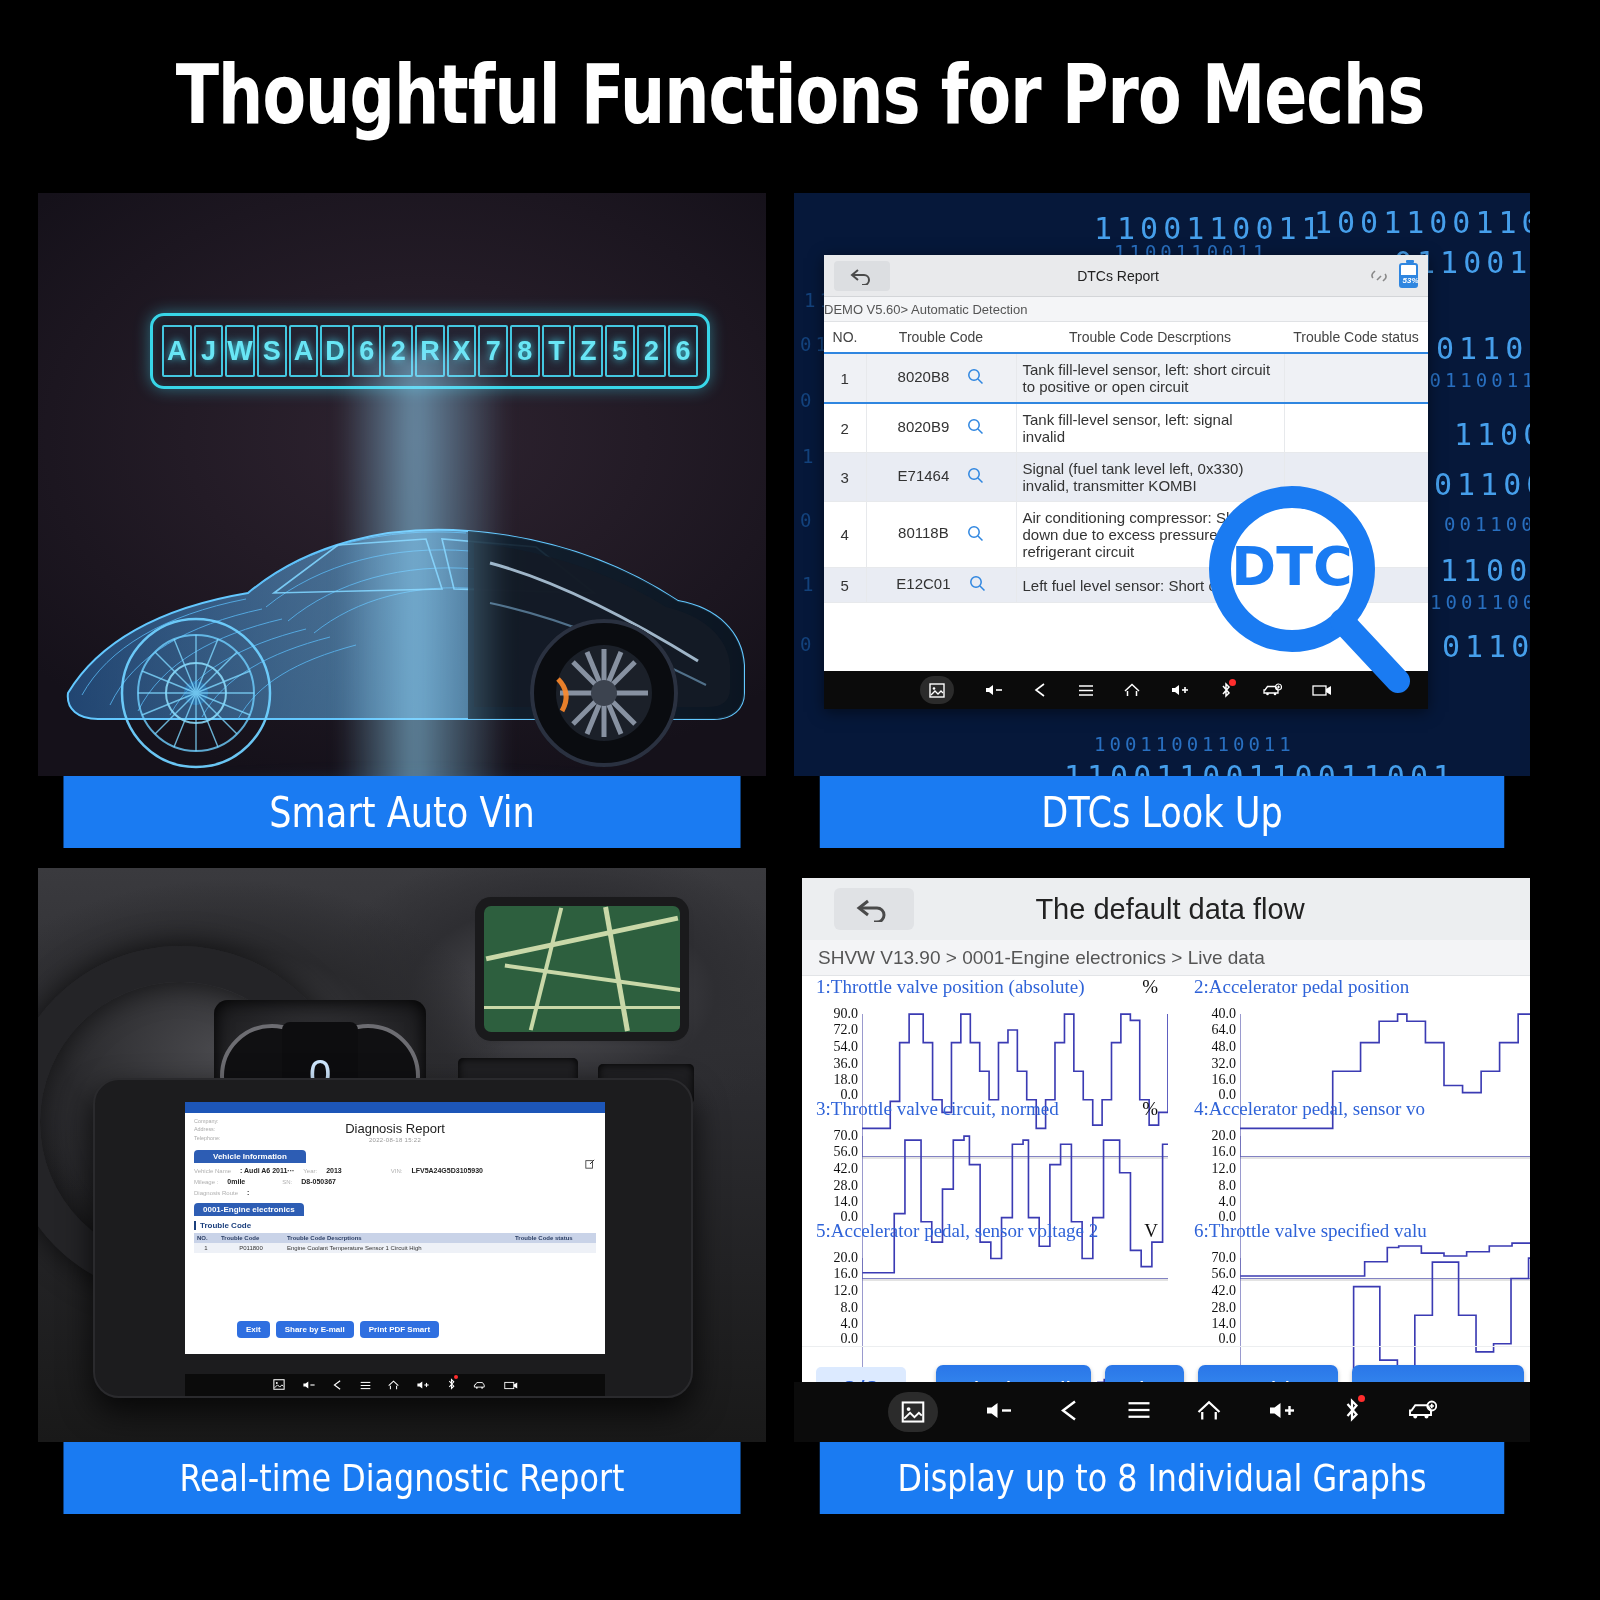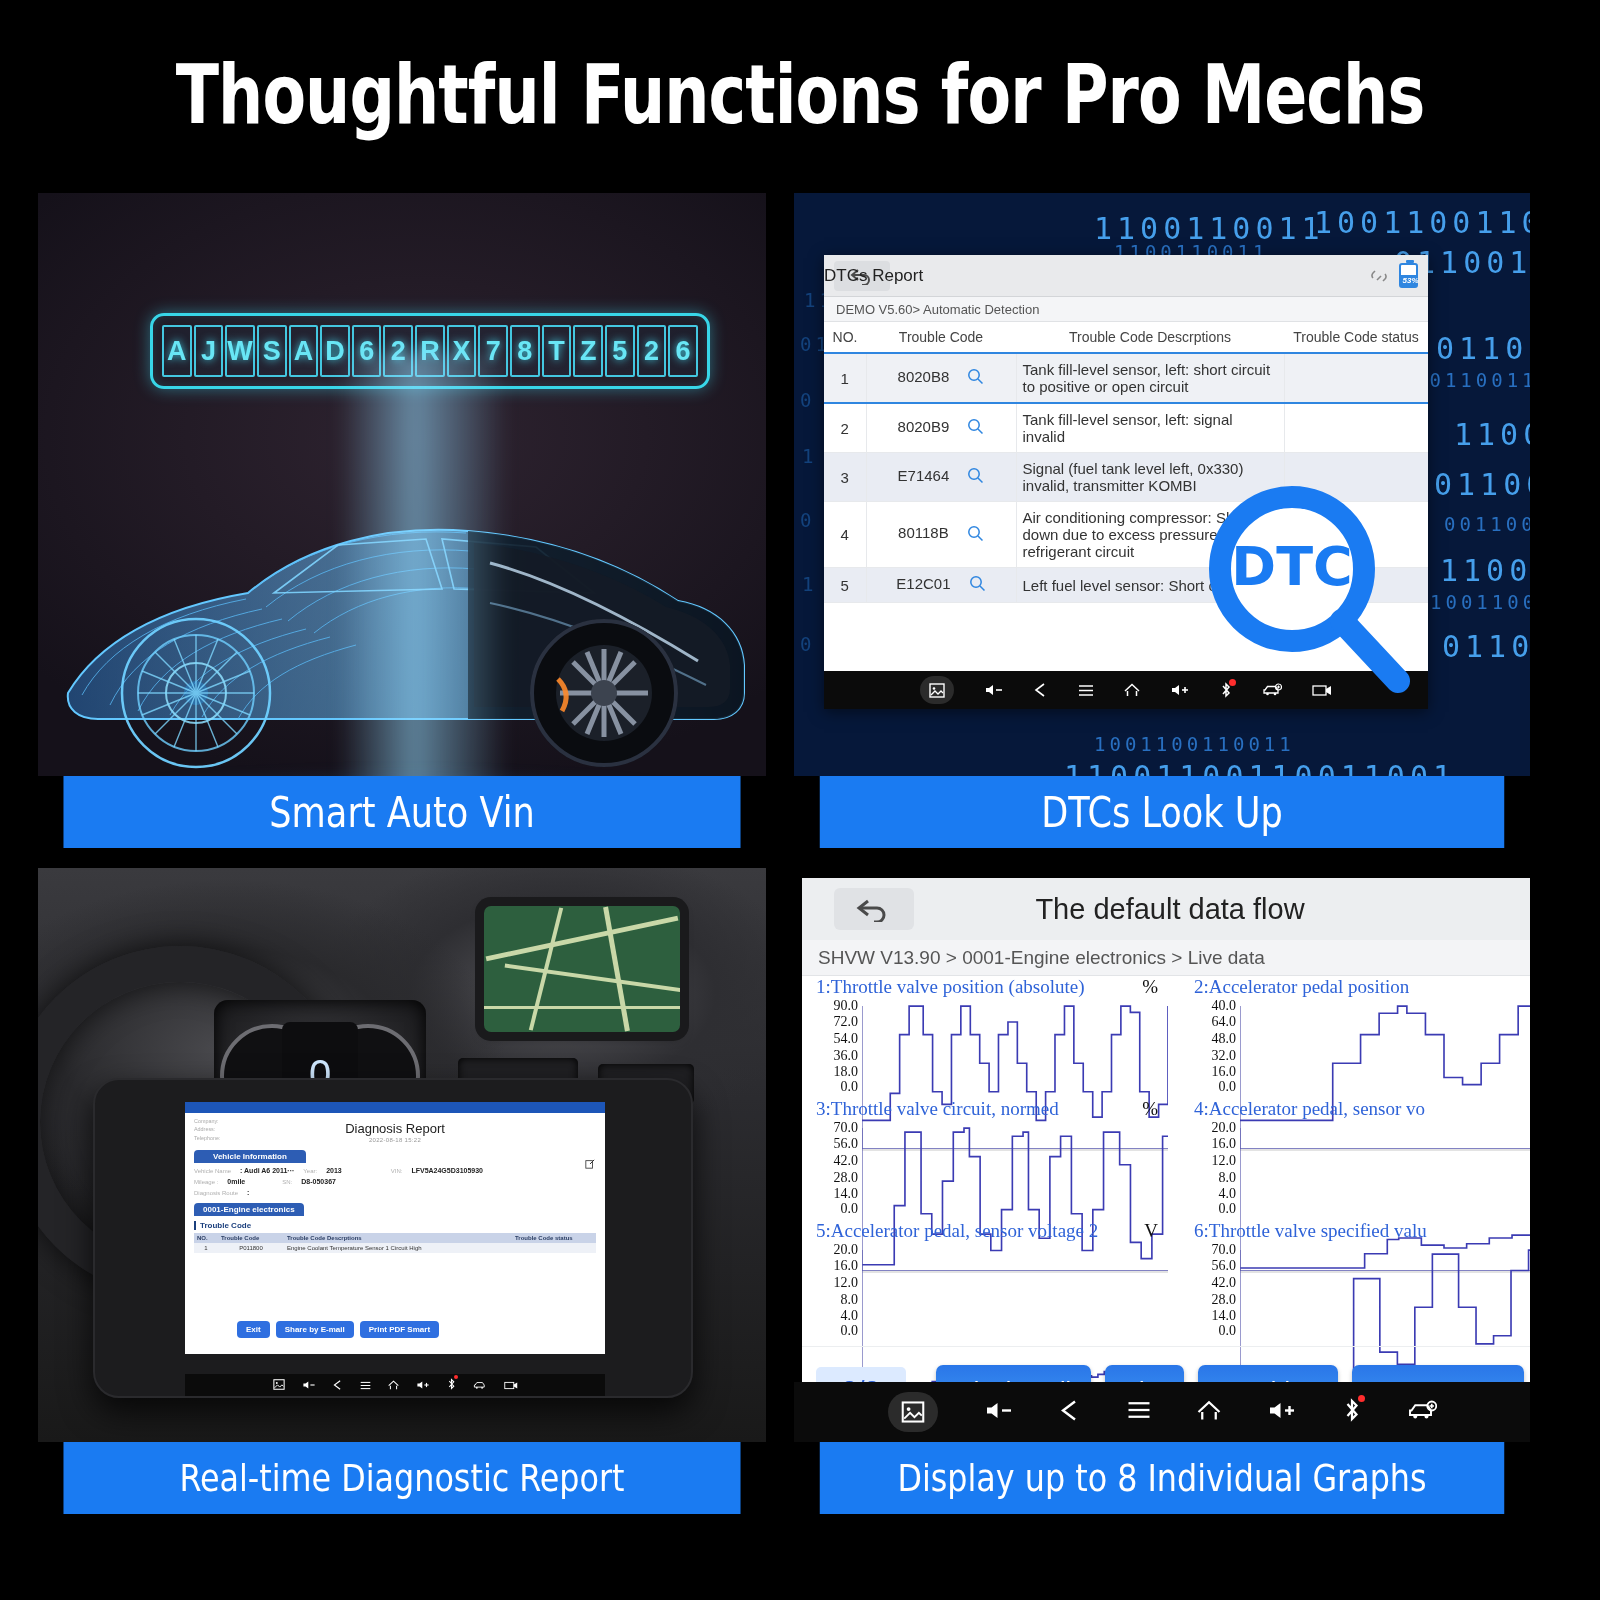--- a/index.html
+++ b/index.html
@@ -61,29 +61,29 @@
     font-family:"DejaVu Sans Mono","Liberation Mono",monospace; white-space:nowrap; opacity:.85; }
   .binbg .bits.big{ font-size:30px; color:#4aa7f5; letter-spacing:5px; opacity:.95; }
   .binbg .bits.dim{ color:#1d5ea8; opacity:.6; }
 
   .tablet{ position:absolute; left:30px; top:62px; width:604px; height:454px;
     background:#fff; box-shadow:0 3px 14px rgba(0,0,0,.5); }
   .tb-top{ height:42px; background:#e9eaec; display:flex; align-items:center;
     position:relative; border-bottom:1px solid #d3d5d8; }
   .tb-back{ width:56px; height:30px; margin-left:10px; background:#dcdee1; border-radius:4px;
     display:flex; align-items:center; justify-content:center; }
-  .tb-title{ position:absolute; left:0; right:16px; text-align:left; font-size:17px; color:#222; }
+  .tb-title{ position:absolute; left:0; right:16px; text-align:center; font-size:14px; color:#222; }
   .tb-right{ position:absolute; right:10px; display:flex; align-items:center; gap:10px;font-style:italic; }
   .batt{ position:relative; width:19px; height:25px; border:2px solid #2f86e0; border-radius:3px;
     background:linear-gradient(to top,#2f86e0 53%,#fff 53%); }
   .batt:before{ content:""; position:absolute; left:5px; top:-5px; width:8px; height:3px; background:#2f86e0; border-radius:1px; }
   .batt-pct{ position:absolute; left:-1px; top:11px; width:21px; text-align:center;
     font-size:8px; color:#fff; font-weight:bold; }
   .tb-crumb{ height:25px; background:#f4f5f7; border-bottom:1px solid #e0e2e5;
-    display:flex; align-items:center; padding-left:12px; font-size:13px; color:#555; }
+    display:flex; align-items:center; padding-left:0; font-size:13px; color:#555; }
 
   .dtable{ width:100%; border-collapse:collapse; table-layout:fixed; }
   .dtable th{ background:#fff; font-size:14px; font-weight:normal; color:#444;
     border-bottom:1px solid #d7d9dd; padding:7px 4px; }
   .dtable td{ font-size:15px; color:#333; padding:7px 6px; border-bottom:1px solid #e7e9ec;
     vertical-align:middle; }
   .dtable td.no{ text-align:center; border-right:1px solid #e7e9ec; }
   .dtable td.code{ text-align:center; border-right:1px solid #e7e9ec; position:relative; }
   .dtable td.stat{ border-left:1px solid #e7e9ec; }
   .dtable tr.alt td{ background:#e9ecf3; }
@@ -153,21 +153,21 @@
   .lv-top{ height:62px; background:#eceef0; position:relative; display:flex; align-items:center;padding-left:18px; }
   .lv-back{ width:80px; height:42px; margin-left:14px; background:#e0e2e5; border-radius:6px;
     display:flex; align-items:center; justify-content:center; }
   .lv-title{ position:absolute; left:0; right:0; text-align:center; font-size:29px; color:#222; }
   .lv-crumb{ height:36px; background:#f3f4f6; border-bottom:1px solid #e2e4e7;
     display:flex; align-items:center; padding-left:16px; font-size:19px; color:#555; }
   .lv-grid{ position:absolute; left:0; top:98px; right:0; bottom:90px;font-family:Liberation Serif, serif; }
   .gcell{ position:absolute; }
   .gtitle{ color:#2f63d8; font-size:19px; white-space:nowrap; }
   .gunit{ position:absolute; right:10px; top:0; color:#111; font-size:19px; }
-  .gplot{ position:relative; margin-top:4px; }
+  .gplot{ position:relative; margin-top:12px; }
   .gticks{ position:absolute; left:0; top:0; width:46px; height:100%; }
   .gtick{ position:absolute; right:4px; font-size:14px; color:#111; transform:translateY(-50%); white-space:nowrap; }
   .gsvg{ position:absolute; left:46px; top:0; right:0; bottom:0; }
   .lv-actions{ position:absolute; left:0; right:0; bottom:0; height:90px;
     display:flex; align-items:center; padding:0 14px; gap:14px; border-top:1px solid #eceef0; }
   .pagebox{ background:#dceaff; color:#2f63d8; font-size:27px; padding:9px 26px; border-radius:5px; }
   .btn{ background:linear-gradient(180deg,#2a76e8,#3f9bf5); color:#fff; font-size:25px;
     padding:12px 20px; border-radius:7px; box-shadow:0 2px 4px rgba(0,0,0,.25); white-space:nowrap; }
   .lv-nav{ position:absolute; left:0; right:0; bottom:0; height:60px; background:#0b0b0b;
     display:flex; align-items:center; justify-content:center; gap:46px; }

